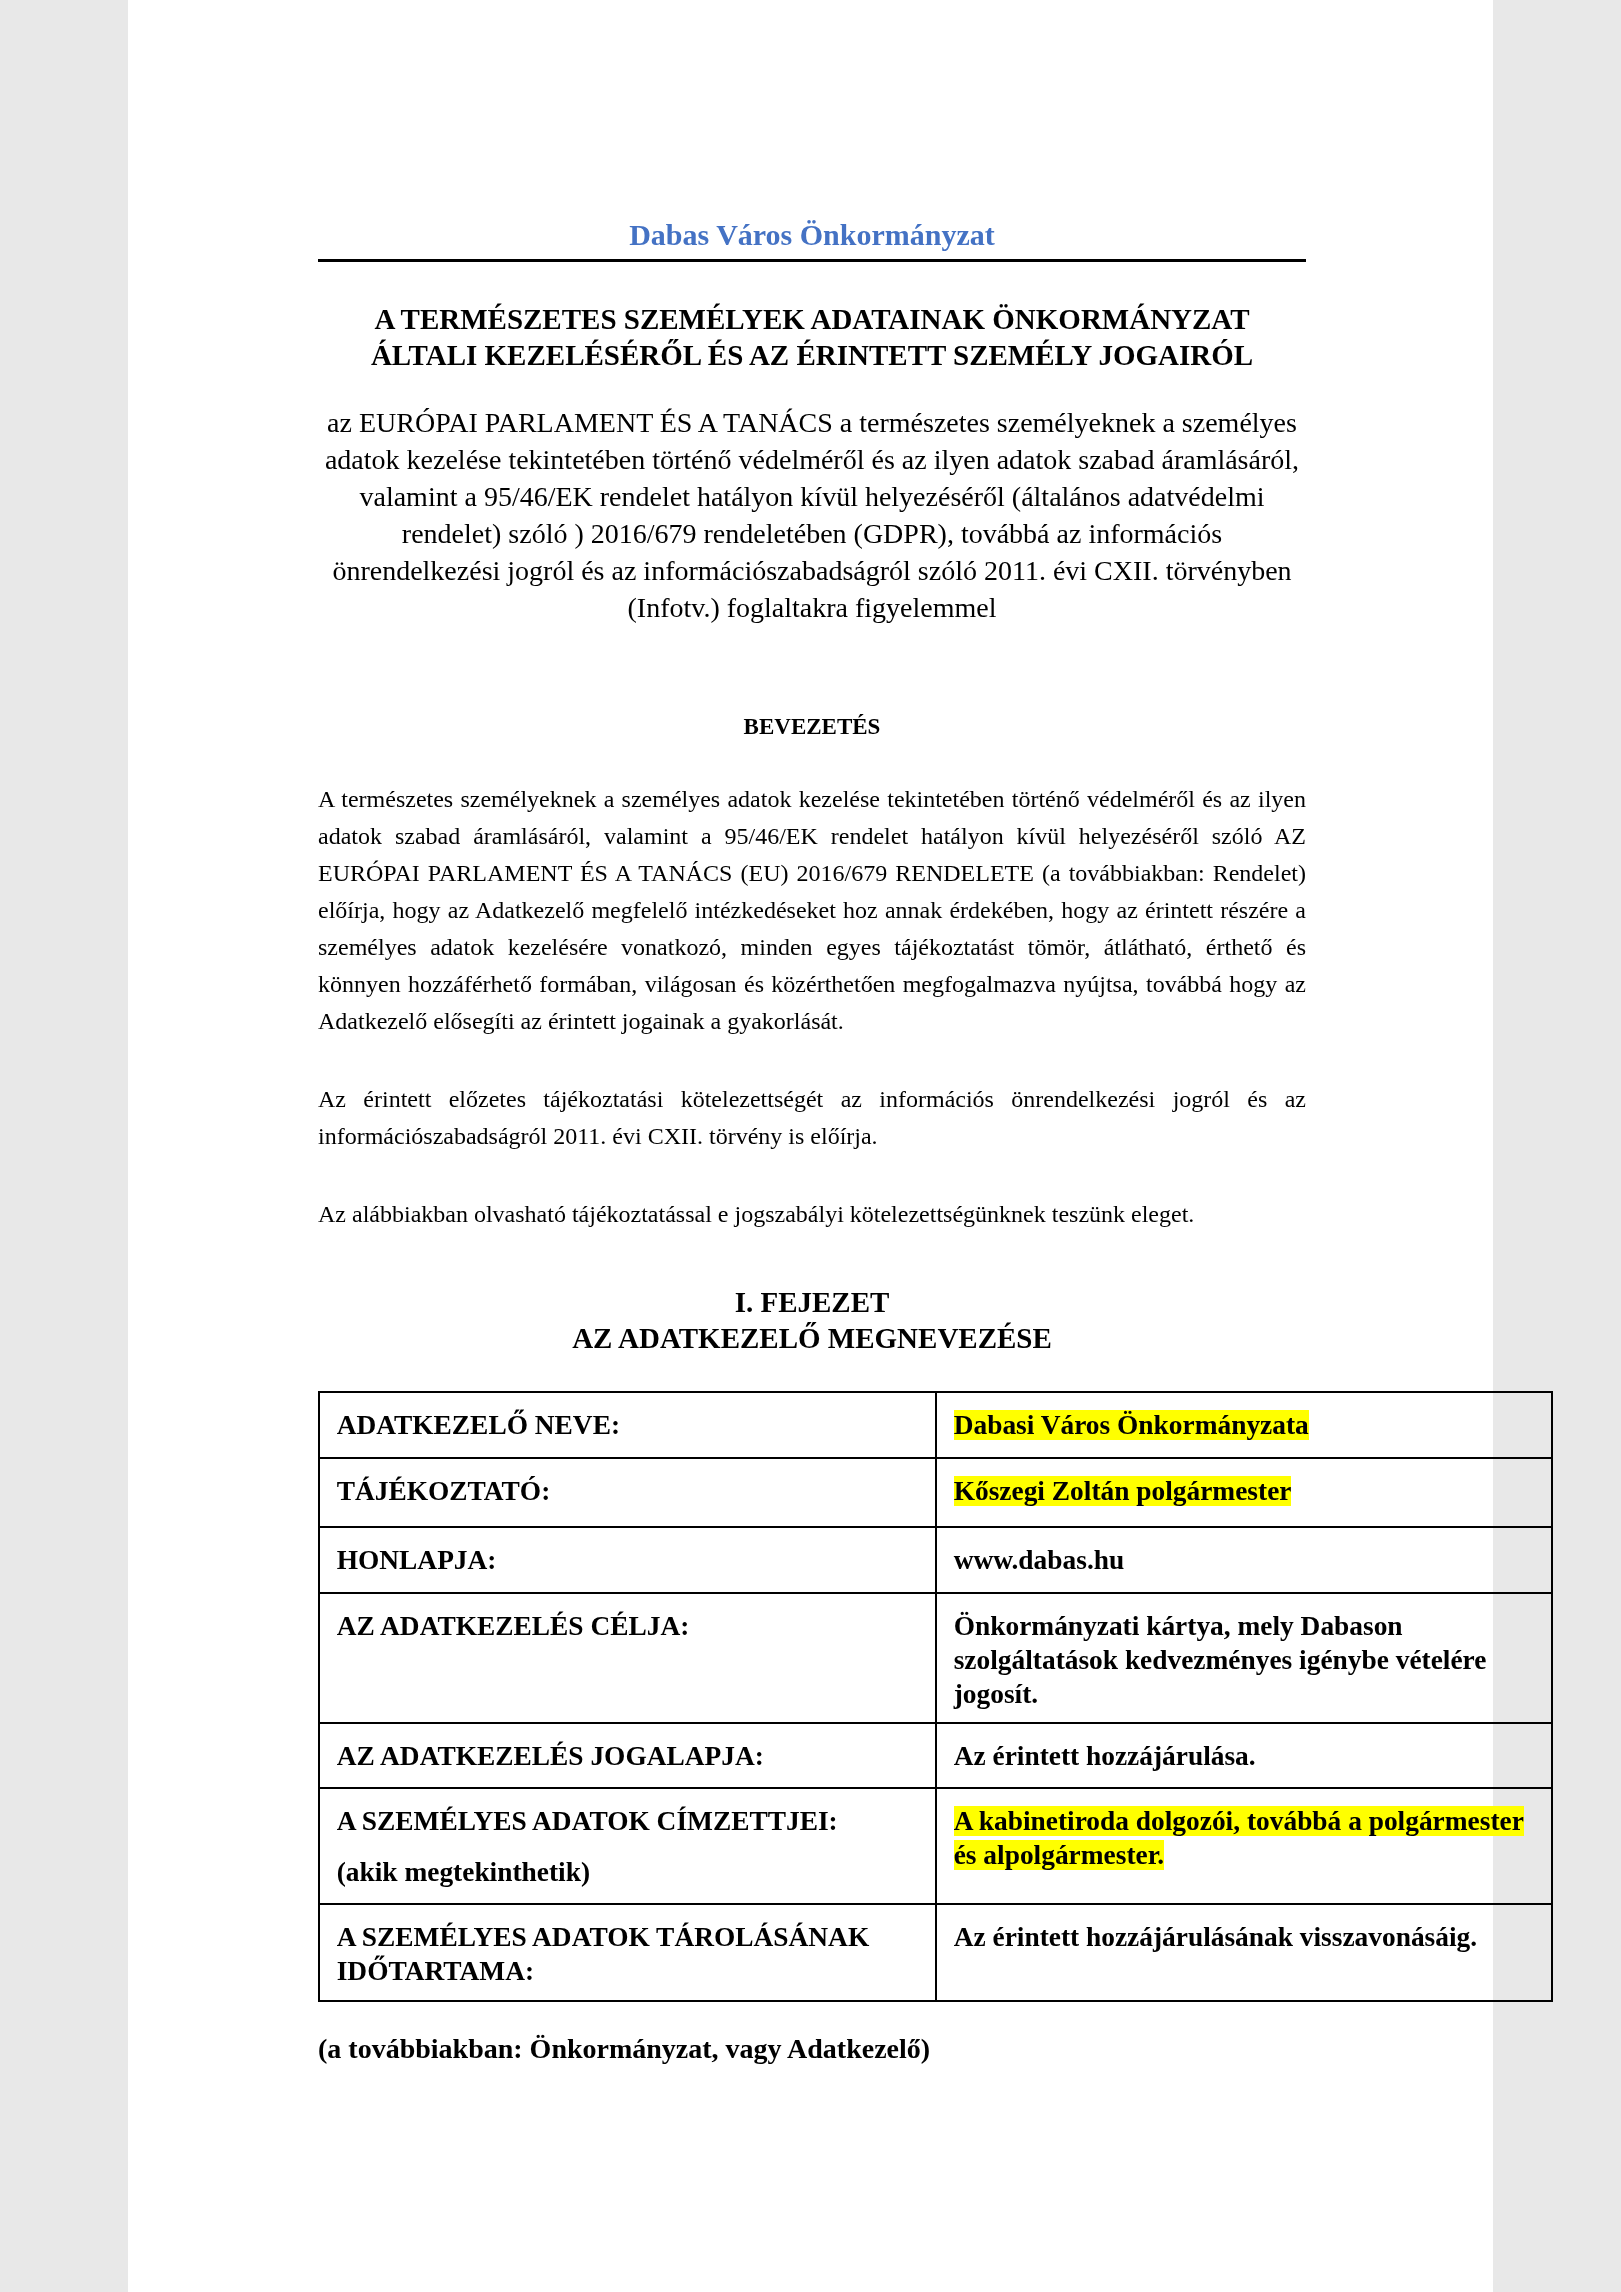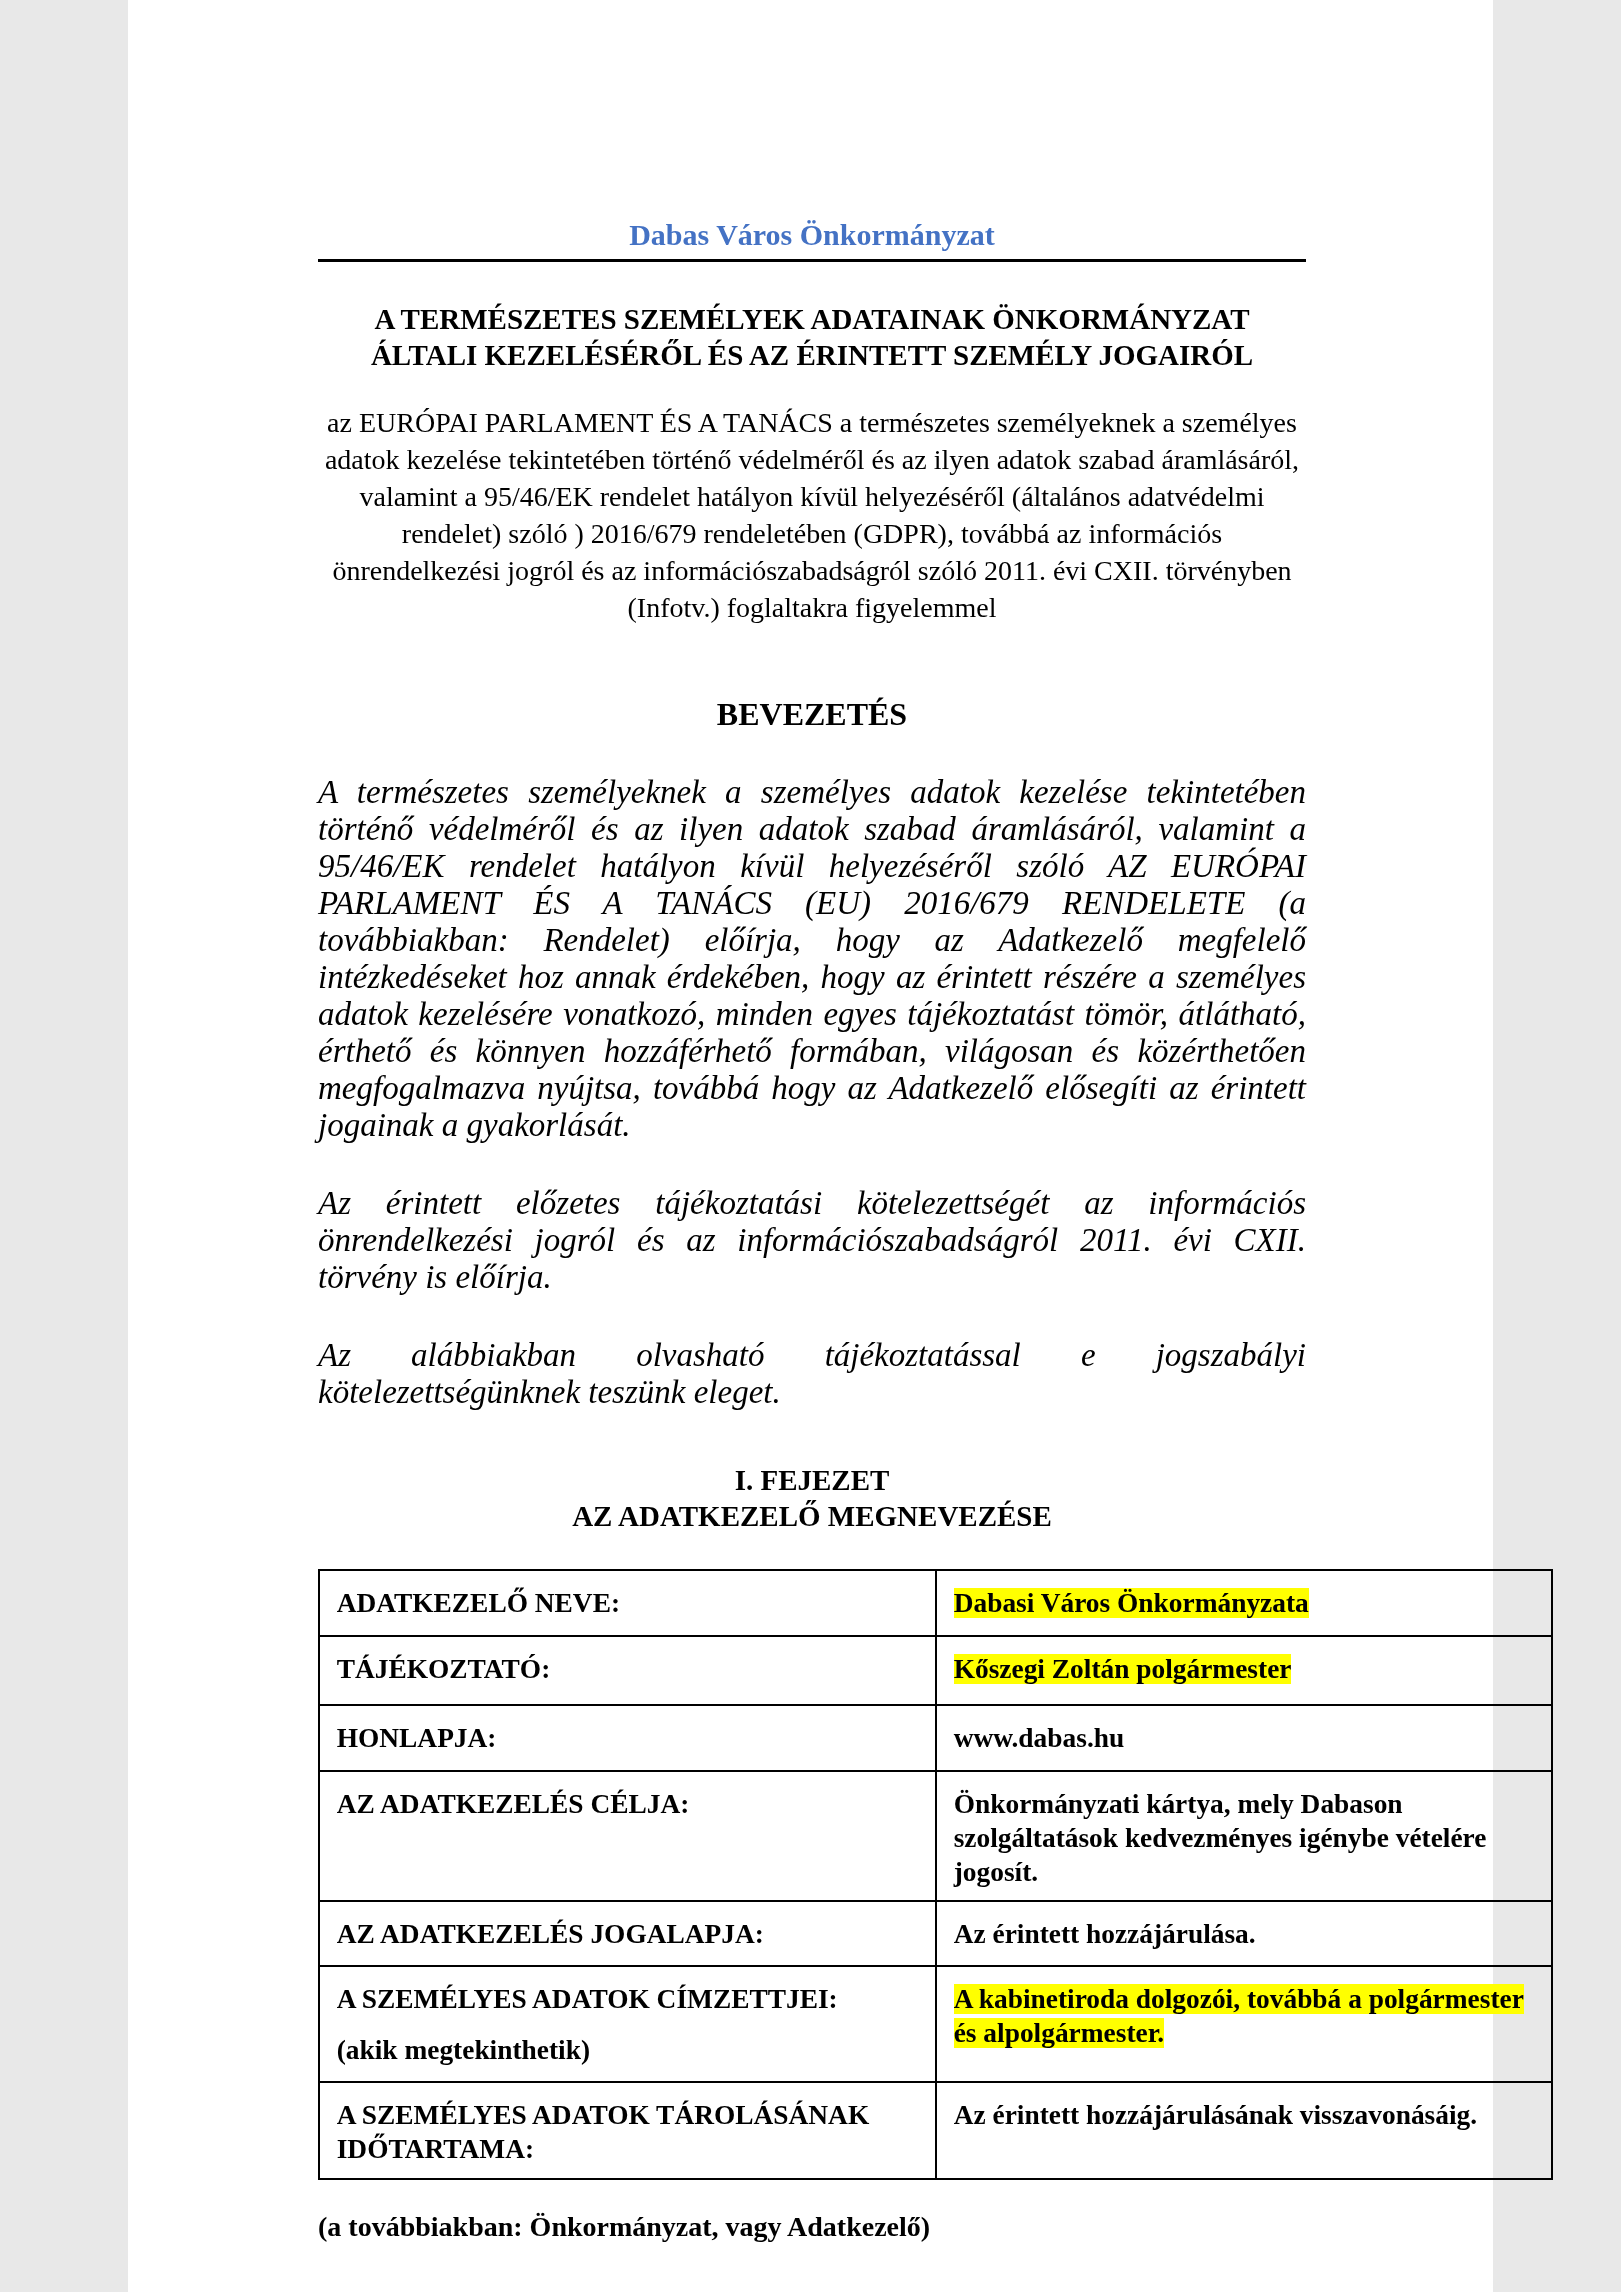--- a/index.html
+++ b/index.html
@@ -37,30 +37,29 @@
   }
   
   .intro-par {
     margin-top: 31px;
     text-align: center;
     font-size: 28px;
     line-height: 37px;
   }
   
   .section-heading {
-    margin-top: 70px;
-    text-align: center;
-    font-size: 32px;
+    margin-top: 88px;
+    text-align: center;
+    font-size: 23px;
     font-weight: bold;
   }
   .ital-par {
     margin-top: 41px;
     text-align: justify;
-    font-style: italic;
-    font-size: 33px;
+    font-size: 24px;
     line-height: 37px;
   }
   
   .chapter-heading {
     margin-top: 51px;
     text-align: center;
     font-size: 29px;
     font-weight: bold;
     line-height: 36px;
   }

